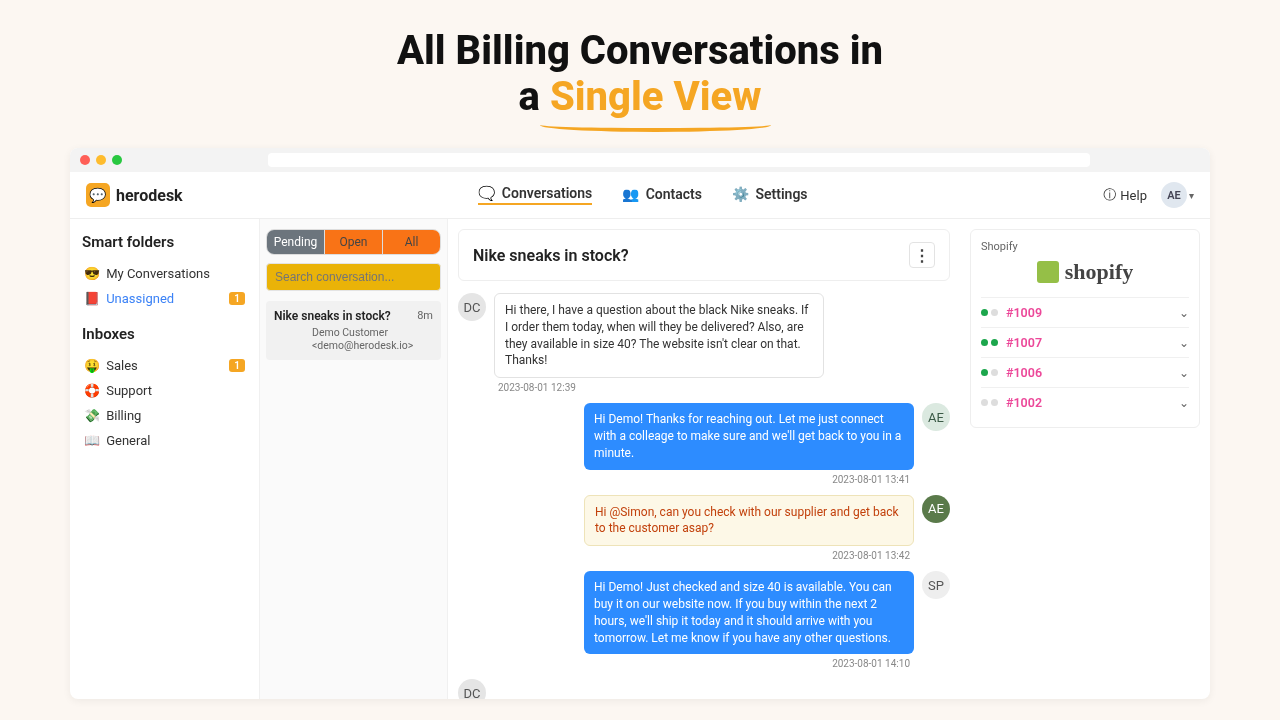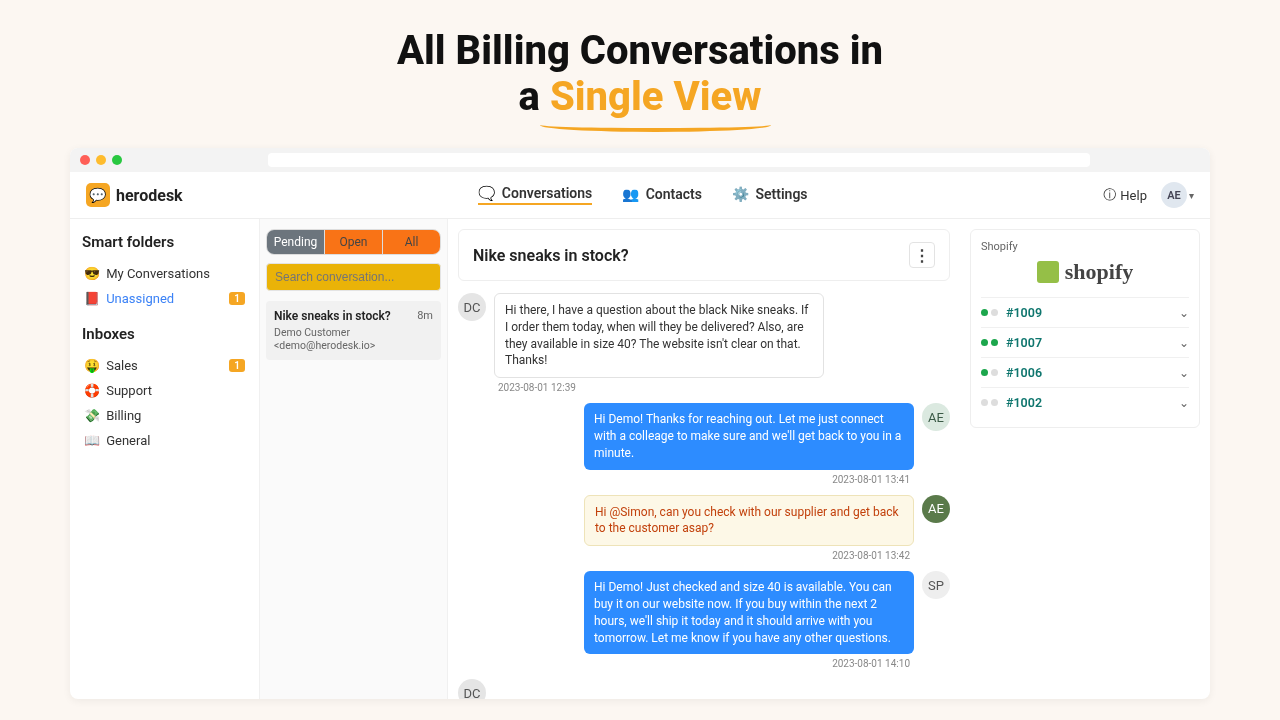--- a/index.html
+++ b/index.html
@@ -168,21 +168,21 @@
   }
   .conv-card {
     background: #f1f1f1;
     border-radius: 4px;
     padding: 8px;
     cursor: pointer;
   }
   .conv-card .row1 { display: flex; justify-content: space-between; font-size: 12px; }
   .conv-card .subj { font-weight: 600; color: #222; }
   .conv-card .time { color: #666; font-size: 11px; }
-  .conv-card .from { font-size: 10.5px; color: #666; margin-top: 3px; }
+  .conv-card .from { font-size: 10.5px; color: #666; margin-top: 3px; margin-left: 38px; }
 
   .thread {
     flex: 1;
     padding: 10px;
     overflow: hidden;
   }
   .thread-header {
     border: 1px solid #eee;
     border-radius: 6px;
     padding: 12px 14px;
@@ -243,21 +243,21 @@
   }
   .order-row {
     display: flex; align-items: center; padding: 7px 0;
     border-top: 1px solid #f0f0f0; cursor: pointer;
     font-size: 12.5px;
   }
   .order-row:first-of-type { border-top: none; }
   .ord-dots { display: flex; gap: 3px; margin-right: 8px; }
   .od { width: 7px; height: 7px; border-radius: 50%; background: #ddd; }
   .od.green { background: #1ca64c; }
-  .ord-id { font-weight: 600; color: #0f766e; }
+  .ord-id { font-weight: 600; color: #ec4899; }
   .chev { margin-left: auto; color: #666; font-size: 12px; }
 </style>
 </head>
 <body>
 
 <div class="page-title">
   <div>All Billing Conversations in</div>
   <div>
     <span>a </span><span class="highlight">Single View</span>
   </div>

